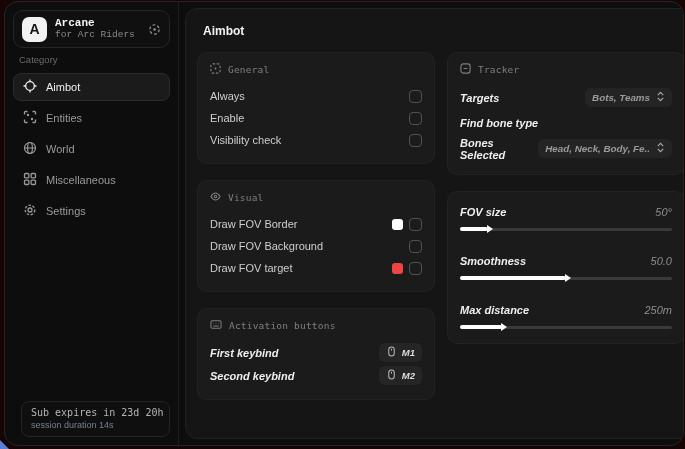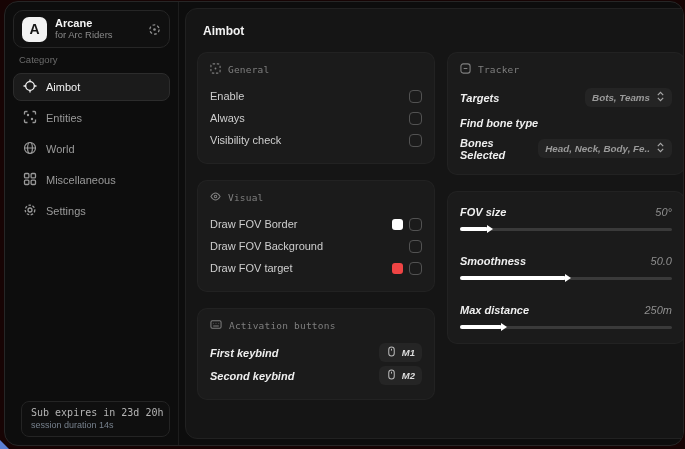--- a/index.html
+++ b/index.html
@@ -29,21 +29,21 @@
     display:flex; align-items:center; gap:8px;
     border:1px solid #262626; background:#101010;
     border-radius:10px; padding:6px 8px; height:38px;
   }
   .logo {
     width:25px; height:25px; border-radius:7px;
     background:#f2f2f2; color:#141414;
     display:flex; align-items:center; justify-content:center;
     font-weight:bold; font-size:14px;
   }
-  .brand-text { flex:1; line-height:1.15; }
+  .brand-text { flex:1; line-height:1.15;font-family:Liberation Mono, monospace; }
   .brand-title { font-size:11px; font-weight:bold; color:#f5f5f5; }
   .brand-sub { font-size:9.5px; color:#8a8a8a; }
   .brand-icon { color:#8f8f8f; display:flex; }
   .category {
     font-size:9.5px; color:#6b6b6b; margin:6px 6px 8px;
   }
   .nav-item {
     display:flex; align-items:center; gap:9px;
     height:28px; padding:0 9px; margin-bottom:3px;
     border-radius:8px; font-size:11px; color:#9a9a9a;
@@ -237,25 +237,25 @@
             <div class="card-head">
               <span>
                 <svg width="11" height="11" viewBox="0 0 12 12" fill="none" stroke="currentColor" stroke-width="1.2">
                   <rect x="1" y="1" width="10" height="10" rx="2" stroke-dasharray="2.6 1.8"></rect>
                     <circle cx="6" cy="6" r="1" fill="currentColor" stroke="none"></circle>
                 </svg>
               </span>
               <span>General</span>
             </div>
             <div class="row">
+              <span>Always</span>
+              <span class="checkbox"></span>
+            </div>
+            <div class="row">
               <span>Enable</span>
-              <span class="checkbox"></span>
-            </div>
-            <div class="row">
-              <span>Always</span>
               <span class="checkbox"></span>
             </div>
             <div class="row">
               <span>Visibility check</span>
               <span class="checkbox"></span>
             </div>
           </div>
 
           <div class="card">
             <div class="card-head">

